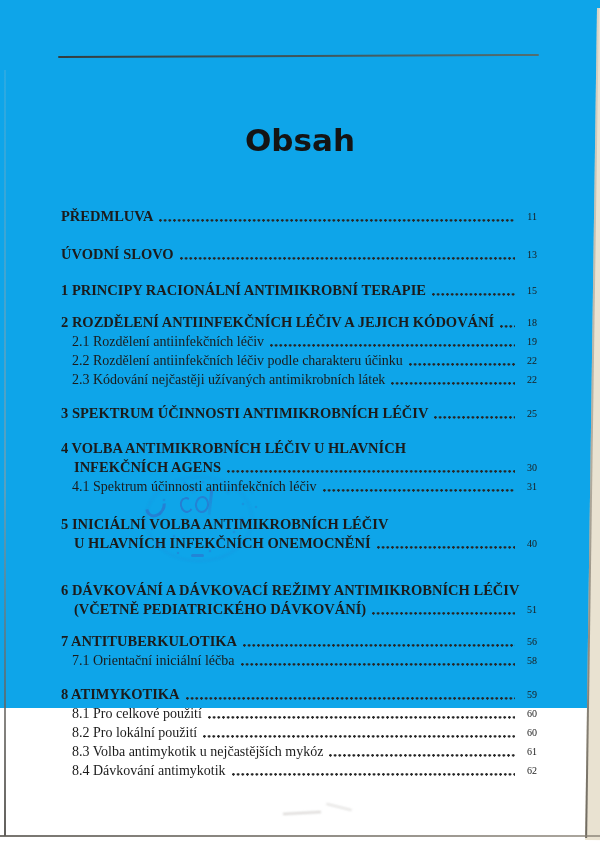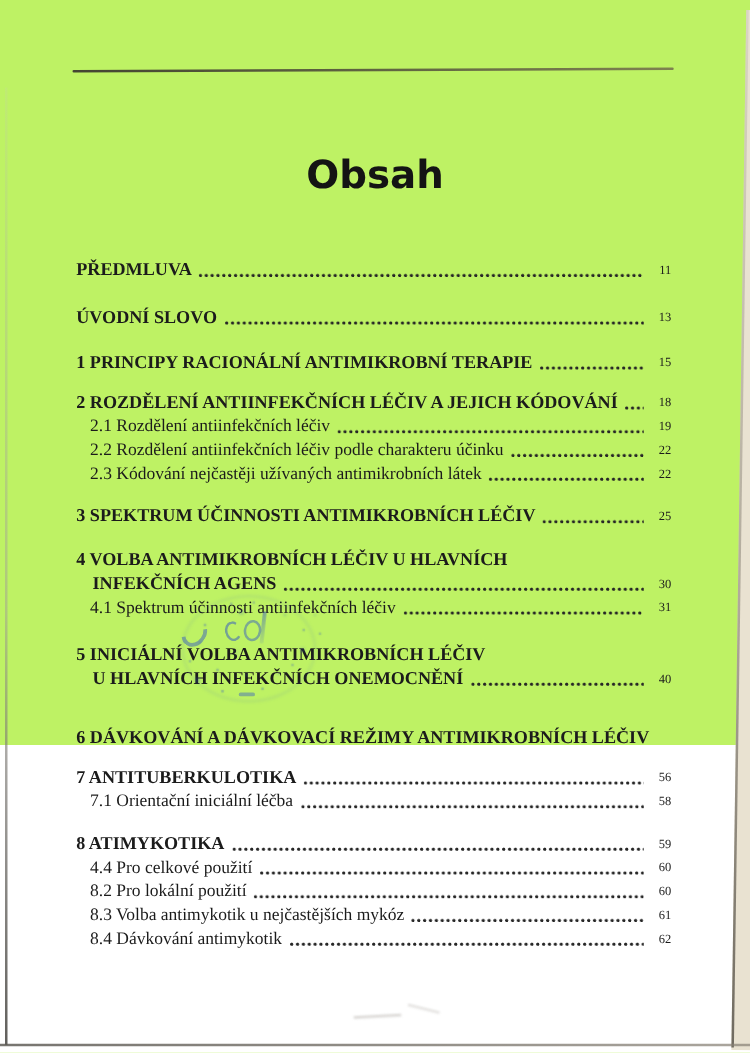--- a/index.html
+++ b/index.html
@@ -4,22 +4,22 @@
 <style>
   html, body {
     margin: 0; padding: 0;
     width: 600px; height: 842px;
     background: #ffffff;
     overflow: hidden;
     font-family: "Liberation Serif", serif;
   }
   .scan {
     position: absolute; inset: 0;
-    width: 600px; height: 596px;
-    background: #bef264;
+    width: 600px; height: 708px;
+    background: #0ea5e9;
   }
 
   
   .edge { position: absolute; pointer-events: none; }
   .edge-top {
     left: 58px; top: 56px; width: 481px; height: 2px;
     background: linear-gradient(to right, rgba(55,50,45,.9), rgba(75,68,58,.8) 55%, rgba(105,92,72,.75));
     transform: rotate(-0.24deg); transform-origin: left center;
     border-radius: 2px;
   }
@@ -249,41 +249,46 @@
         <div class="row main-cont">
           <span class="label">U HLAVNÍCH INFEKČNÍCH ONEMOCNĚNÍ</span>
           <span class="dots"></span>
           <span class="pg">40</span>
         </div>
       </div>
       <div class="section">
         <div class="row main-first">
           <span class="label">6 DÁVKOVÁNÍ A DÁVKOVACÍ REŽIMY ANTIMIKROBNÍCH LÉČIV</span>
         </div>
+        <div class="row main-cont">
+          <span class="label">(VČETNĚ PEDIATRICKÉHO DÁVKOVÁNÍ)</span>
+          <span class="dots"></span>
+          <span class="pg">51</span>
+        </div>
       </div>
       <div class="section">
         <div class="row main">
           <span class="label">7 ANTITUBERKULOTIKA</span>
           <span class="dots"></span>
           <span class="pg">56</span>
         </div>
         <div class="row sub">
           <span class="label">7.1 Orientační iniciální léčba</span>
           <span class="dots"></span>
           <span class="pg">58</span>
         </div>
       </div>
       <div class="section">
         <div class="row main">
           <span class="label">8 ATIMYKOTIKA</span>
           <span class="dots"></span>
           <span class="pg">59</span>
         </div>
         <div class="row sub">
-          <span class="label">4.4 Pro celkové použití</span>
+          <span class="label">8.1 Pro celkové použití</span>
           <span class="dots"></span>
           <span class="pg">60</span>
         </div>
         <div class="row sub">
           <span class="label">8.2 Pro lokální použití</span>
           <span class="dots"></span>
           <span class="pg">60</span>
         </div>
         <div class="row sub">
           <span class="label">8.3 Volba antimykotik u nejčastějších mykóz</span>

